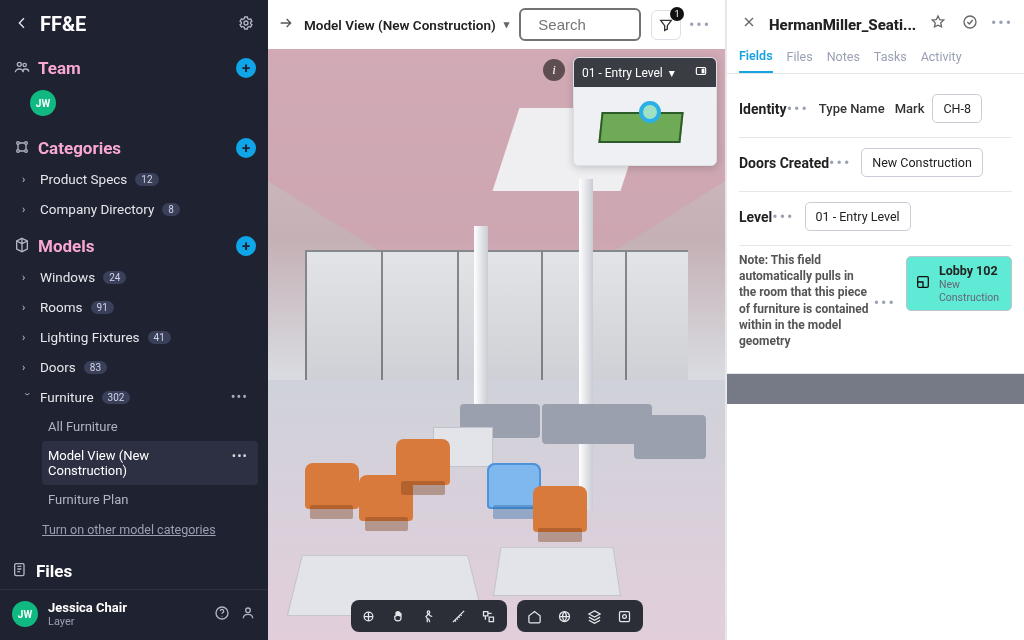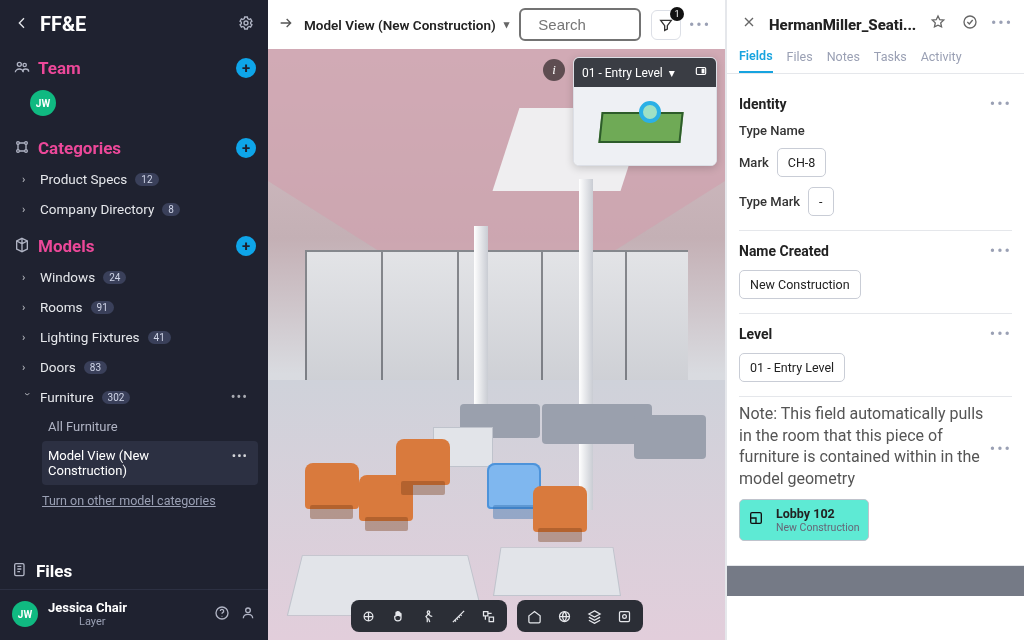--- a/index.html
+++ b/index.html
@@ -5,38 +5,38 @@
   * { box-sizing: border-box; margin: 0; padding: 0; }
   body { font-family: -apple-system, BlinkMacSystemFont, "Segoe UI", Roboto, sans-serif; font-size: 13px; width: 1024px; height: 640px; overflow: hidden; display: flex; background: #fff; color: #222; }
   
   .sidebar { width: 268px; background: #1f2230; color: #e5e7eb; display: flex; flex-direction: column; }
   .sb-header { display: flex; align-items: center; justify-content: space-between; padding: 12px 14px 16px 14px; }
   .sb-header-left { display: flex; align-items: center; gap: 10px; }
   .sb-title { font-size: 20px; font-weight: 700; color: #fff; }
   .sb-section { padding: 0 10px 6px 12px; }
   .sb-section-header { display: flex; align-items: center; justify-content: space-between; padding: 6px 2px; }
   .sb-section-header-left { display: flex; align-items: center; gap: 8px; }
-  .sb-section-title { font-size: 17px; font-weight: 700; color: #ec4899; }
+  .sb-section-title { font-size: 17px; font-weight: 700; color: #f9a8d4; }
   .plus-btn { width: 20px; height: 20px; border-radius: 50%; background: #0ea5e9; color: #1f2230; display: flex; align-items: center; justify-content: center; font-weight: 700; font-size: 15px; cursor: pointer; }
   .avatar-small { width: 26px; height: 26px; border-radius: 50%; background: #10b981; color: #fff; font-size: 10px; font-weight: 700; display: flex; align-items: center; justify-content: center; margin: 6px 0 10px 18px; }
   .sb-item { display: flex; align-items: center; gap: 8px; padding: 7px 6px 7px 10px; border-radius: 4px; cursor: pointer; font-size: 13.5px; }
   .sb-item .chev { width: 10px; font-size: 11px; opacity: .8; }
   .sb-item .label {}
   .sb-item .count { background: #3a405a; color: #cfd4e6; font-size: 10px; padding: 1px 6px; border-radius: 8px; }
   .sb-item .more { margin-left: auto; opacity: .7; font-size: 14px; letter-spacing: 1px; padding: 0 4px; }
   .sb-sub { padding-left: 30px; color: #b0b4c4; }
   .sb-sub-item { display:flex; align-items:flex-start; padding: 7px 6px; font-size: 13px; cursor: pointer; border-radius:4px; }
   .sb-sub-item.active { background: #2c3042; color:#fff; }
   .sb-sub-item .more { margin-left:auto; opacity:.8; letter-spacing:1px; padding:0 4px; }
   .sb-link { display:block; padding: 8px 6px 4px 30px; font-size: 12.5px; color: #9aa0b4; text-decoration: underline; cursor: pointer; }
   .sb-files { display:flex; align-items:center; gap:8px; padding: 8px 12px; font-size:17px; font-weight:700; color:#fff; }
   .sb-footer { margin-top: auto; display:flex; align-items:center; gap:10px; padding: 10px 12px 12px 12px; border-top:1px solid #2c3042; }
   .sb-footer .avatar-small { margin:0; }
   .sb-footer-name { font-size:13px; font-weight:700; color:#fff; }
-  .sb-footer-sub { font-size:11px; color:#9aa0b4;margin-left:31px; }
+  .sb-footer-sub { font-size:11px; color:#9aa0b4; }
   .sb-footer-icons { margin-left:auto; display:flex; gap:10px; color:#b0b4c4; }
   .ic { width:16px; height:16px; stroke:currentColor; fill:none; stroke-width:2; }
   .ic-fill { fill: currentColor; stroke:none; }
   
   .center { flex: 1; display:flex; flex-direction:column; border-right:1px solid #e5e7eb; min-width:0; }
   .toolbar { display:flex; align-items:center; gap:10px; padding: 8px 10px; }
   .crumb { display:flex; align-items:center; gap:8px; font-size:13.5px; font-weight:600; color:#222; cursor:pointer; }
   .search { flex:1; max-width:160px; }
   .search input { width:100%; padding:6px 17px; border:2px solid #737373; border-radius:6px; font-size:15px; }
   .tb-right { margin-left:auto; display:flex; align-items:center; gap:4px; }
@@ -89,25 +89,25 @@
   .nav-btn { width:28px; height:24px; display:flex; align-items:center; justify-content:center; color:#e5e7eb; border-radius:5px; cursor:pointer; }
   
   .panel { width: 298px; border-left:1px solid #e5e7eb; display:flex; flex-direction:column; overflow:hidden; }
   .p-head { display:flex; align-items:flex-end; gap:8px; padding:10px 10px 6px 10px; }
   .p-title { font-size:15px; font-weight:800; flex:1; white-space:nowrap; overflow:hidden; text-overflow:ellipsis; }
   .p-icon { width:24px; height:24px; display:flex; align-items:center; justify-content:center; color:#666; cursor:pointer; border-radius:4px; }
   .tabs { display:flex; gap:14px; padding:0 12px; border-bottom:1px solid #e5e7eb; font-size:12.5px; color:#9aa0b4;align-items:center; }
   .tab { padding:8px 0; cursor:pointer; }
   .tab.active { color:#16a3df; border-bottom:2px solid #16a3df; font-weight:600; }
   .p-body { flex:1; overflow-y:auto; padding: 10px 12px 20px 12px; }
-  .sect { padding:10px 0 14px 0; display:flex; flex-direction:column; gap:10px; }
+  .sect { padding:10px 0 14px 0; display:flex; flex-direction:row; gap:10px; }
   .sect + .sect { border-top:1px solid #e5e7eb; }
   .sect-head { display:flex; align-items:center; justify-content:space-between; }
   .sect-title { font-size:14px; font-weight:700; }
-  .sect-note { font-size:16px; color:#555; line-height:1.35; margin-top:-4px; }
+  .sect-note { font-size:12px; color:#555; line-height:1.35; margin-top:-4px;font-weight:bold; }
   .row { display:flex; align-items:center; gap:8px; }
   .row label { font-size:13px; color:#333; font-weight:500; }
   .pill { border:1px solid #c9cdd6; border-radius:5px; padding:6px 10px; font-size:12.5px; display:inline-flex; align-items:center; }
   .room-chip { display:inline-flex; gap:8px; align-items:center; border:1px solid #bfc3cc; border-radius:5px; padding:6px 8px; background:#5eead4; }
   .room-chip .r-icon { width:20px; height:20px; color:#111; }
   .room-chip .r-name { font-size:12.5px; font-weight:700; }
   .room-chip .r-sub { font-size:10.5px; color:#667; }
   .more-dots { color:#9aa0b4; letter-spacing:2px; font-size:16px; cursor:pointer; }
   .spec { background:#757a86; color:#edf0f4; padding:10px 12px 20px 12px; margin:10px -12px -20px -12px; }
   .spec .sect-title { color:#fff; }
@@ -219,20 +219,23 @@
       <span class="count">302</span>
       <span class="more">•••</span>
     </div>
     <div class="sb-sub">
       <div class="sb-sub-item">
         <span>All Furniture</span>
       </div>
       <div class="sb-sub-item active">
         <span>Model View (New Construction)</span>
         <span class="more">•••</span>
+      </div>
+      <div class="sb-sub-item">
+        <span>Furniture Plan</span>
       </div>
     </div>
     <a class="sb-link">Turn on other model categories</a>
   </div>
 
   <div class="sb-files">
     <span style="color:#b0b4c4">
       <svg class="ic" viewBox="0 0 24 24">
           <rect x="4" y="4" width="14" height="18" rx="2"></rect>
           <path d="M8 8h6M8 12h6M8 16h4"></path>
@@ -424,29 +427,25 @@
         <span class="sect-title">Identity</span>
         <span class="more-dots">•••</span>
       </div>
       <div class="row">
         <label>Type Name</label>
       </div>
       <div class="row">
         <label>Mark</label>
         <span class="pill">CH-8</span>
       </div>
-      <div class="row">
-        <label>Type Mark</label>
-        <span class="pill">-</span>
-      </div>
     </div>
 
     <div class="sect">
       <div class="sect-head">
-        <span class="sect-title">Name Created</span>
+        <span class="sect-title">Doors Created</span>
         <span class="more-dots">•••</span>
       </div>
       <div><span class="pill">New Construction</span></div>
     </div>
 
     <div class="sect">
       <div class="sect-head">
         <span class="sect-title">Level</span>
         <span class="more-dots">•••</span>
       </div>

